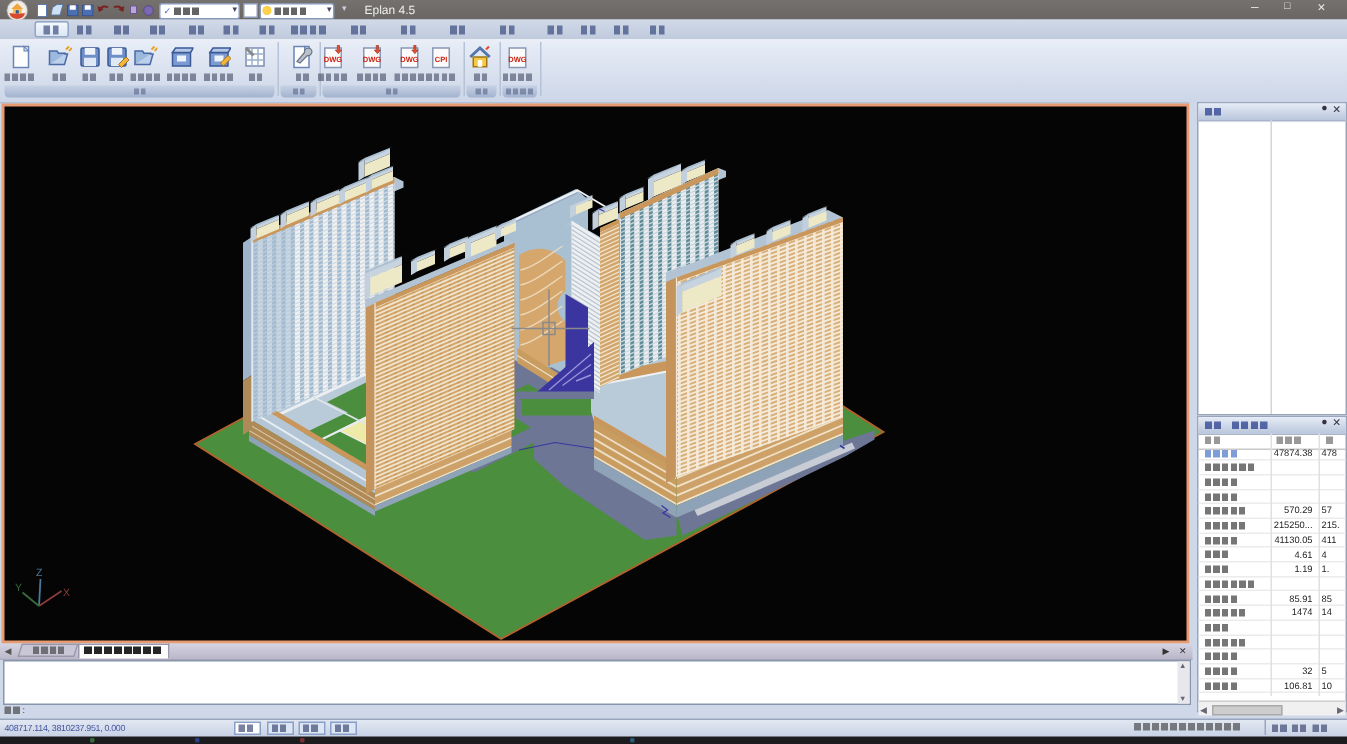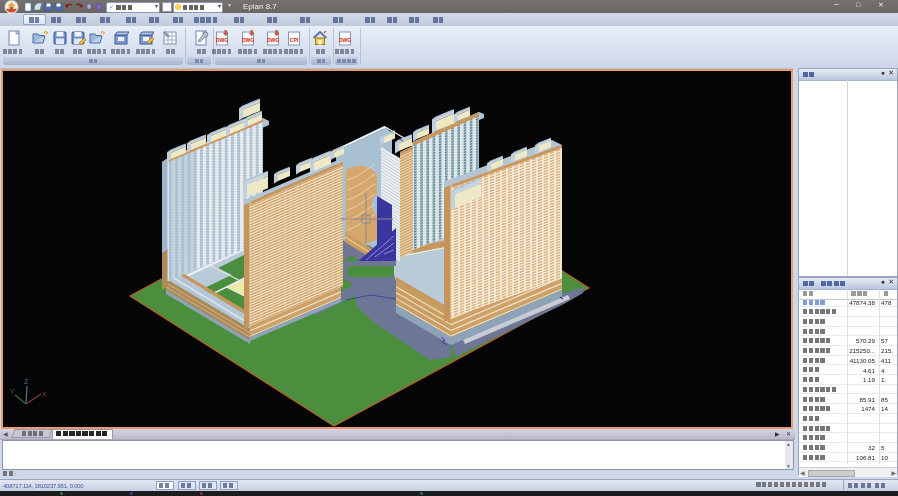--- a/index.html
+++ b/index.html
@@ -40,21 +40,21 @@
     <span style="position:absolute;left:9px;top:1.5px;"><span class="zh" style="width:16.5px;height:5.2px;color:#222;opacity:0.7;background:repeating-linear-gradient(90deg,currentColor 0 4.5px,transparent 4.5px 6.0px);"></span></span>
     <span style="position:absolute;right:1px;top:-1px;color:#446;font-size:6px;">▾</span>
   </div>
 <div class="abs" style="left:162px;top:2px;width:8px;height:8px;background:#fff;border:1px solid #8899bb;"></div>
 <div class="abs" style="left:173px;top:2px;width:48px;height:9px;background:#fff;border:1px solid #8899bb;border-radius:2px;">
     <span style="position:absolute;left:1px;top:0.5px;width:6px;height:6px;background:radial-gradient(circle,#ffd24a 55%,#d8a020);border-radius:50%;"></span>
     <span style="position:absolute;left:9px;top:1.5px;"><span class="zh" style="width:20.9px;height:5.2px;color:#222;opacity:0.7;background:repeating-linear-gradient(90deg,currentColor 0 4.1px,transparent 4.1px 5.6px);"></span></span>
     <span style="position:absolute;right:1px;top:-1px;color:#446;font-size:6px;">▾</span>
   </div>
 <span class="abs" style="left:228px;top:1px;color:#ccd;font-size:6px;">▾</span>
-<div class="abs" style="left:243px;top:2px;color:#efefef;font-size:8px;">Eplan 8.7</div>
+<div class="abs" style="left:243px;top:2px;color:#efefef;font-size:8px;">Eplan 4.5</div>
 <div class="abs" style="left:0;top:13px;width:898px;height:13px;background:linear-gradient(#d2dae8,#bfcadd);border-bottom:1px solid #aeb9cf;"></div>
 <div class="abs" style="left:23px;top:14px;width:23px;height:11px;background:linear-gradient(#f4f8fd,#dce6f4);border:1px solid #93a5c4;border-radius:2px;box-sizing:border-box;"></div>
 <span class="abs" style="left:28.6px;top:17px;"><span class="zh" style="width:10.8px;height:5.5px;color:#22356e;opacity:0.6;background:repeating-linear-gradient(90deg,currentColor 0 4.6px,transparent 4.6px 6.2px);"></span></span>
 <span class="abs" style="left:50.6px;top:17px;"><span class="zh" style="width:10.8px;height:5.5px;color:#22356e;opacity:0.6;background:repeating-linear-gradient(90deg,currentColor 0 4.6px,transparent 4.6px 6.2px);"></span></span>
 <span class="abs" style="left:75.6px;top:17px;"><span class="zh" style="width:10.8px;height:5.5px;color:#22356e;opacity:0.6;background:repeating-linear-gradient(90deg,currentColor 0 4.6px,transparent 4.6px 6.2px);"></span></span>
 <span class="abs" style="left:99.6px;top:17px;"><span class="zh" style="width:10.8px;height:5.5px;color:#22356e;opacity:0.6;background:repeating-linear-gradient(90deg,currentColor 0 4.6px,transparent 4.6px 6.2px);"></span></span>
 <span class="abs" style="left:125.6px;top:17px;"><span class="zh" style="width:10.8px;height:5.5px;color:#22356e;opacity:0.6;background:repeating-linear-gradient(90deg,currentColor 0 4.6px,transparent 4.6px 6.2px);"></span></span>
 <span class="abs" style="left:148.6px;top:17px;"><span class="zh" style="width:10.8px;height:5.5px;color:#22356e;opacity:0.6;background:repeating-linear-gradient(90deg,currentColor 0 4.6px,transparent 4.6px 6.2px);"></span></span>
 <span class="abs" style="left:172.6px;top:17px;"><span class="zh" style="width:10.8px;height:5.5px;color:#22356e;opacity:0.6;background:repeating-linear-gradient(90deg,currentColor 0 4.6px,transparent 4.6px 6.2px);"></span></span>
 <span class="abs" style="left:194.4px;top:17px;"><span class="zh" style="width:23.2px;height:5.5px;color:#22356e;opacity:0.6;background:repeating-linear-gradient(90deg,currentColor 0 4.6px,transparent 4.6px 6.2px);"></span></span>

